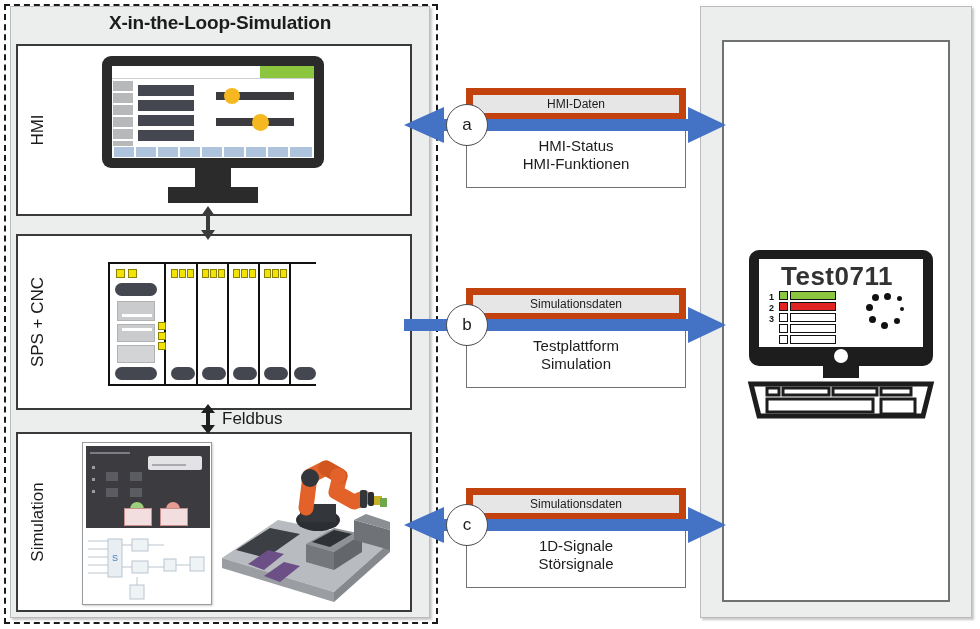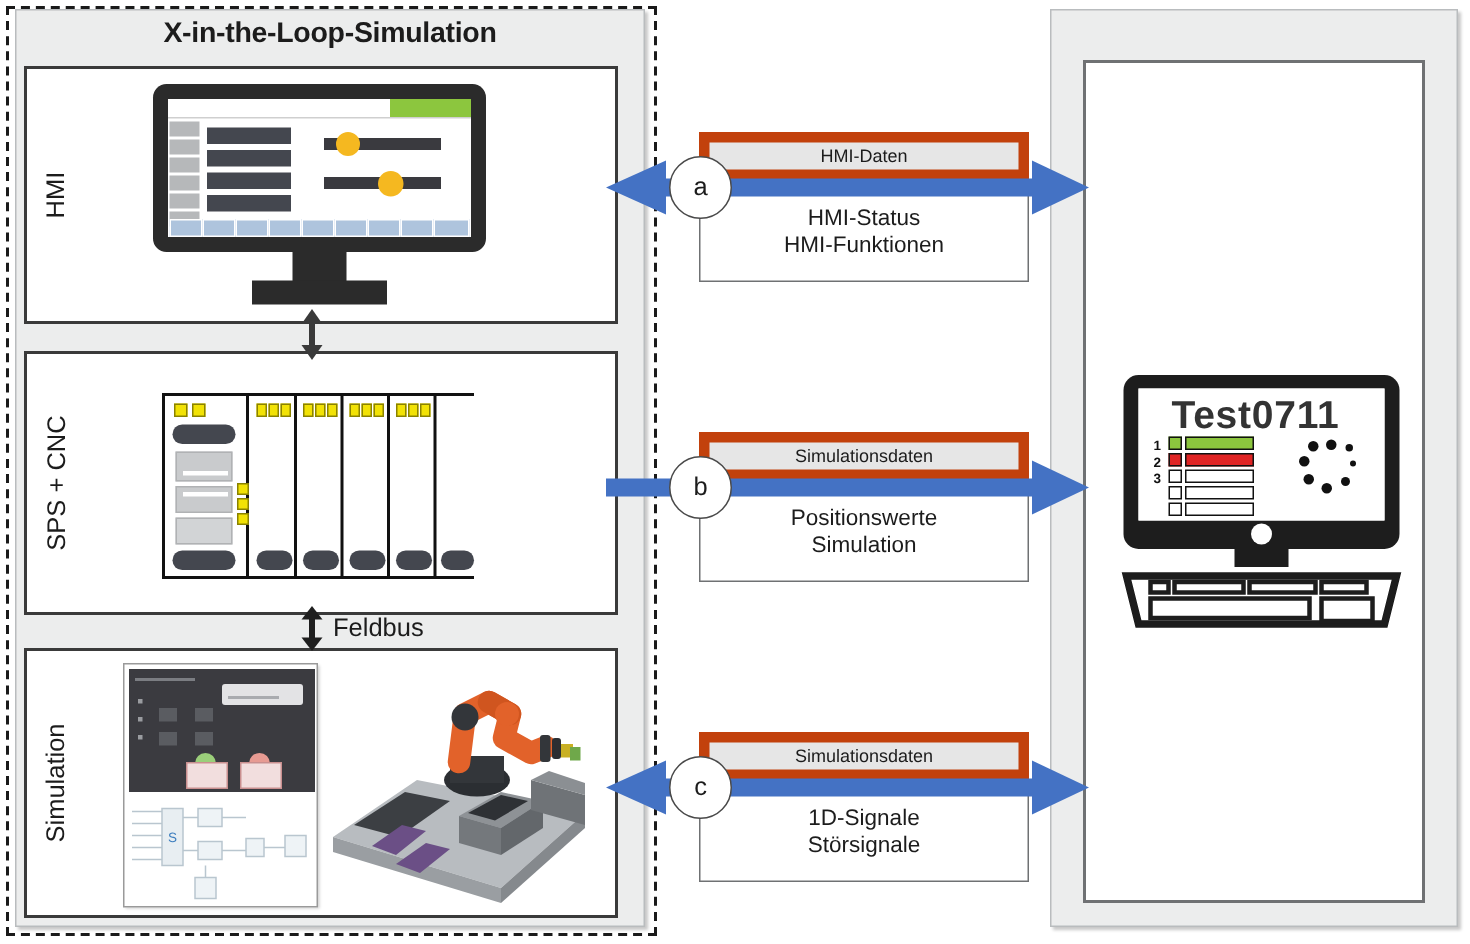--- a/index.html
+++ b/index.html
@@ -356,21 +356,21 @@
     <div class="flow-badge" style="left:446px; top:104px;">
       <span>a</span>
     </div>
   </div>
 
   <div class="flow">
     <div class="flow-head" style="left:466px; top:288px; width:220px; height:32px;">
       <span>Simulationsdaten</span>
     </div>
     <div class="flow-body" style="left:466px; top:320px; width:220px; height:68px;">
-      <span>Positionswerte</span>
+      <span>Testplattform</span>
       <span>Simulation</span>
     </div>
     <svg class="flow-arrow" style="left:404px; top:304px;" width="322" height="42" viewBox="0 0 322 42">
       <rect x="0" y="15" width="288" height="12" fill="#4472C4"></rect>
       <polygon points="322,21 284,3 284,39" fill="#4472C4"></polygon>
     </svg>
     <div class="flow-badge" style="left:446px; top:304px;">
       <span>b</span>
     </div>
   </div>

